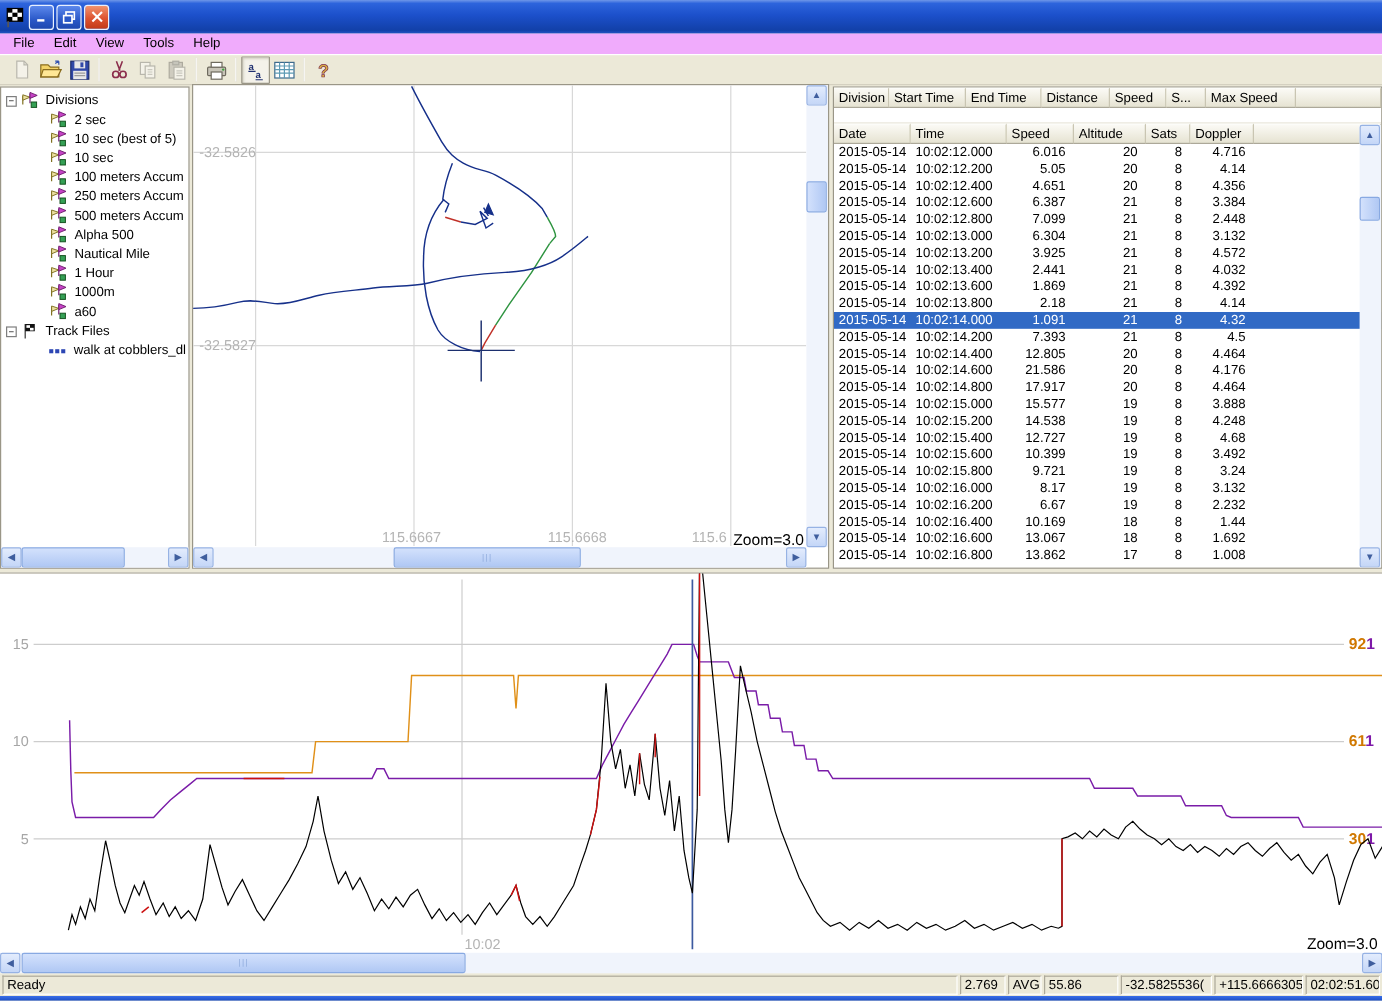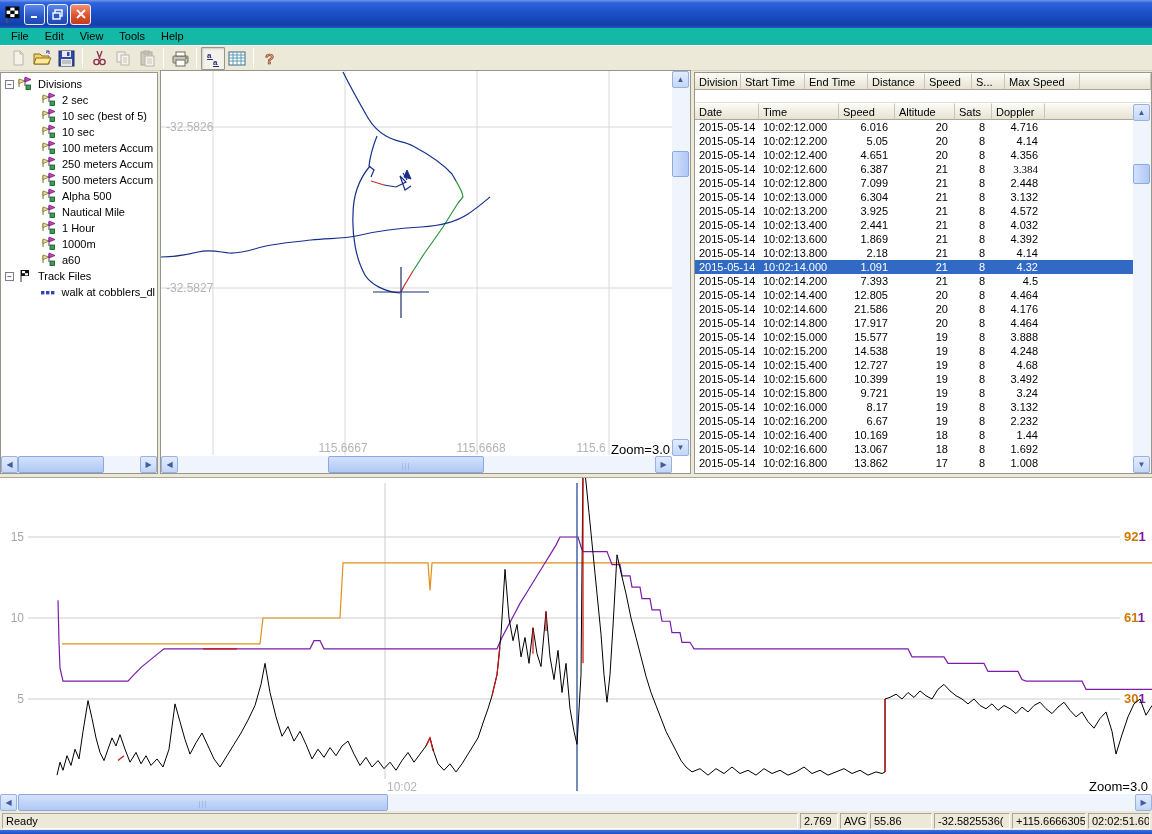--- a/index.html
+++ b/index.html
@@ -11,21 +11,21 @@
     background:linear-gradient(180deg,#6f97e8 0%,#2d64dc 10%,#1c50cb 45%,#1240a8 90%,#2456c4 100%);
     display:flex; align-items:center; padding:0 5px; }
   #title-text { flex:1; color:#fff; font-weight:bold; font-size:12px; white-space:nowrap; overflow:hidden; text-shadow:1px 1px 1px #0b2a70; margin-left:5px; }
   .cap-btn { width:21px; height:21px; margin-left:2px; border:1px solid #e8f0ff; border-radius:3px;
     color:#fff; font-size:11px; font-weight:bold; display:flex; align-items:center; justify-content:center;
     background:linear-gradient(180deg,#5c88ec,#2a58c8 60%,#1f48b0); }
   .cap-btn.close { background:linear-gradient(180deg,#f0936e,#dd5330 55%,#c23a18); }
   #app-icon { width:17px; height:17px; }
 
   
-  #menubar { position:absolute; left:0; top:28px; width:1152px; height:17px; display:flex; align-items:center; padding-left:3px; background:#14b8a6; }
+  #menubar { position:absolute; left:0; top:28px; width:1152px; height:17px; display:flex; align-items:center; padding-left:3px; background:#f0abfc; }
   .menu-item { padding:1px 8px 2px 8px; cursor:default; }
   #toolbar { position:absolute; left:0; top:45px; width:1152px; height:26px; border-top:1px solid #fff;
     border-bottom:1px solid #d4d0c0; display:flex; align-items:center; padding-left:6px; background:#ece9d8; }
   .tool-btn { width:24px; height:23px; display:flex; align-items:center; justify-content:center; border:1px solid transparent; border-radius:1px; }
   .tool-btn.pressed { border:1px solid #9a9687; background:#f4f2ea; box-shadow:inset 1px 1px 2px #cfccbd; }
   .tool-btn.disabled { opacity:.45; filter:grayscale(.9); }
   .tool-sep { width:1px; height:20px; background:#c8c4b4; border-right:1px solid #fff; margin:0 4px; }
 
   
   .pane { position:absolute; background:#fff; border:1px solid #9a9687; }
@@ -462,21 +462,21 @@
         <div class="cell num" style="width: 60px;">20</div>
         <div class="cell num" style="width: 37px;">8</div>
         <div class="cell num" style="width: 53px;">4.356</div>
       </div>
       <div class="data-row">
         <div class="cell txt" style="width: 64px;">2015-05-14</div>
         <div class="cell txt" style="width: 80px;">10:02:12.600</div>
         <div class="cell num" style="width: 56px;">6.387</div>
         <div class="cell num" style="width: 60px;">21</div>
         <div class="cell num" style="width: 37px;">8</div>
-        <div class="cell num" style="width: 53px; font-family: Liberation Serif, serif;">3.384</div>
+        <div class="cell num" style="width: 53px;">3.384</div>
       </div>
       <div class="data-row">
         <div class="cell txt" style="width: 64px;">2015-05-14</div>
         <div class="cell txt" style="width: 80px;">10:02:12.800</div>
         <div class="cell num" style="width: 56px;">7.099</div>
         <div class="cell num" style="width: 60px;">21</div>
         <div class="cell num" style="width: 37px;">8</div>
         <div class="cell num" style="width: 53px;">2.448</div>
       </div>
       <div class="data-row">

